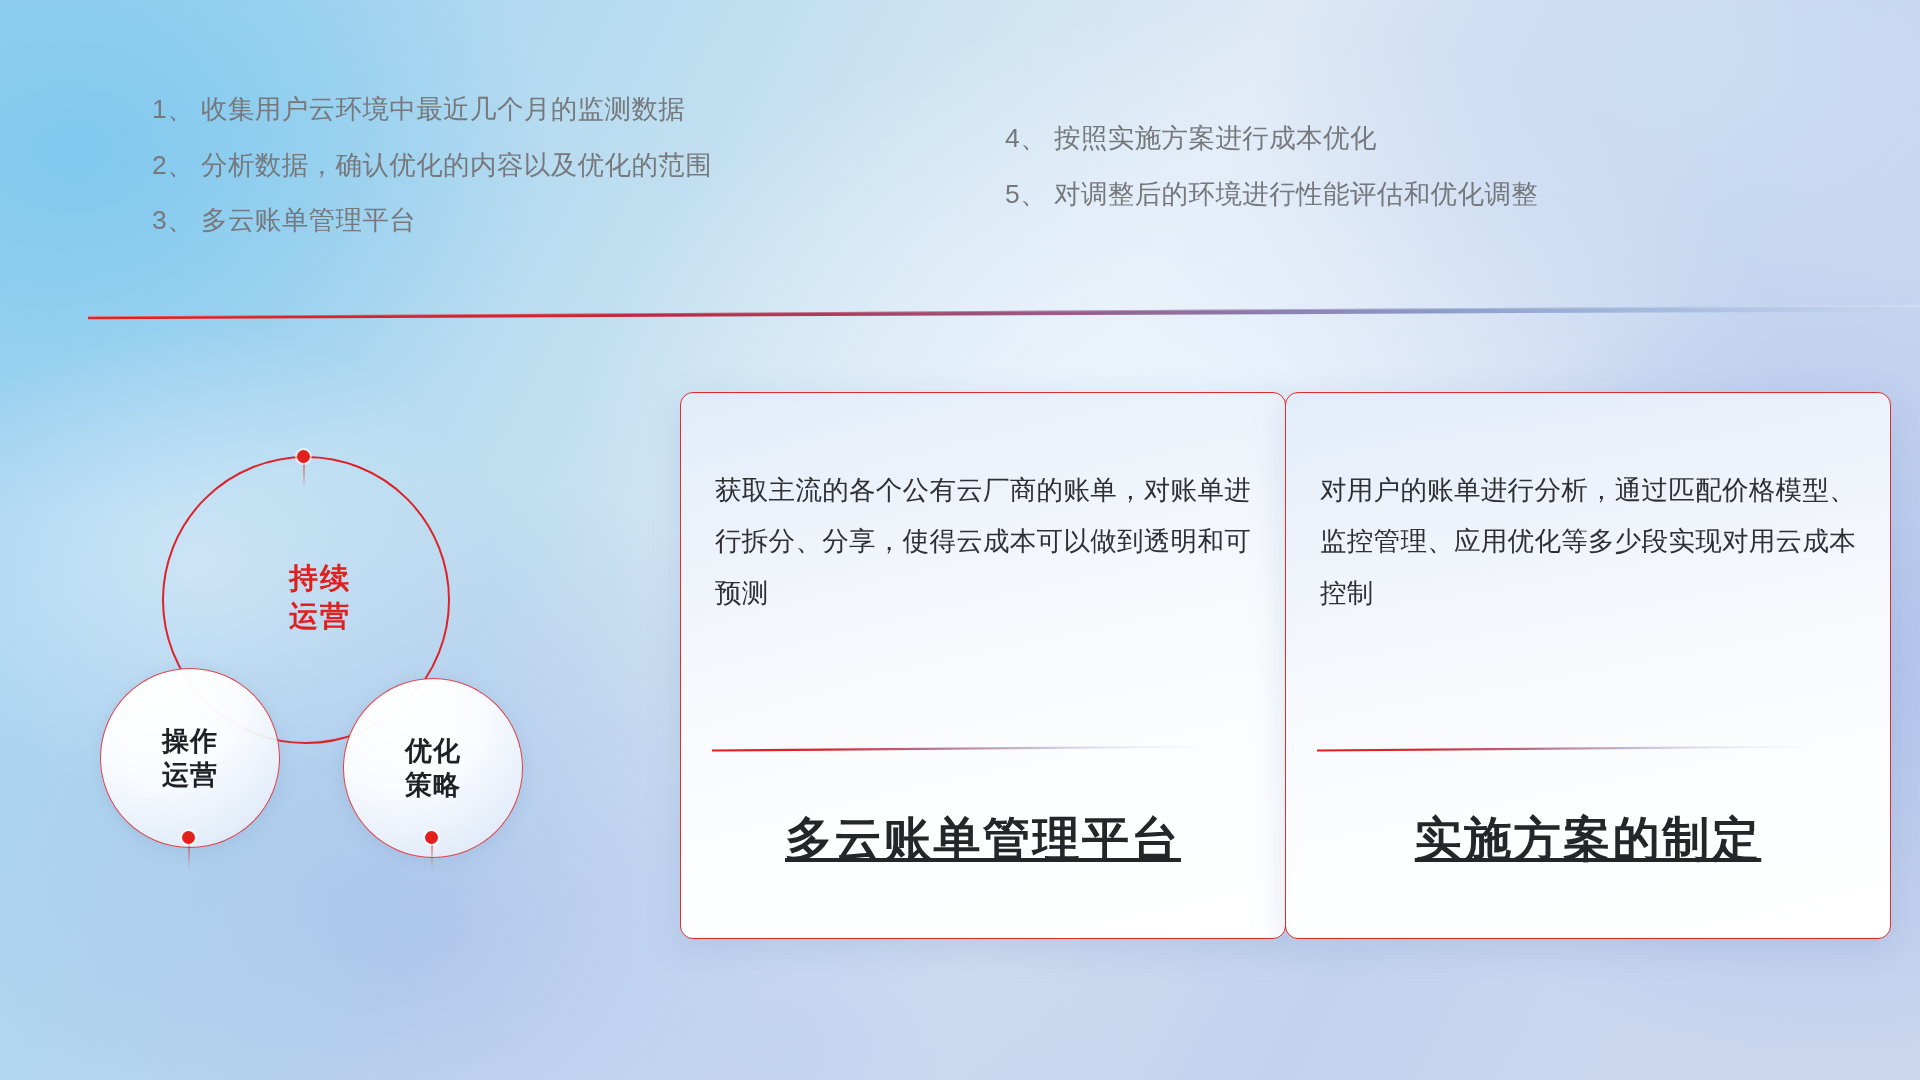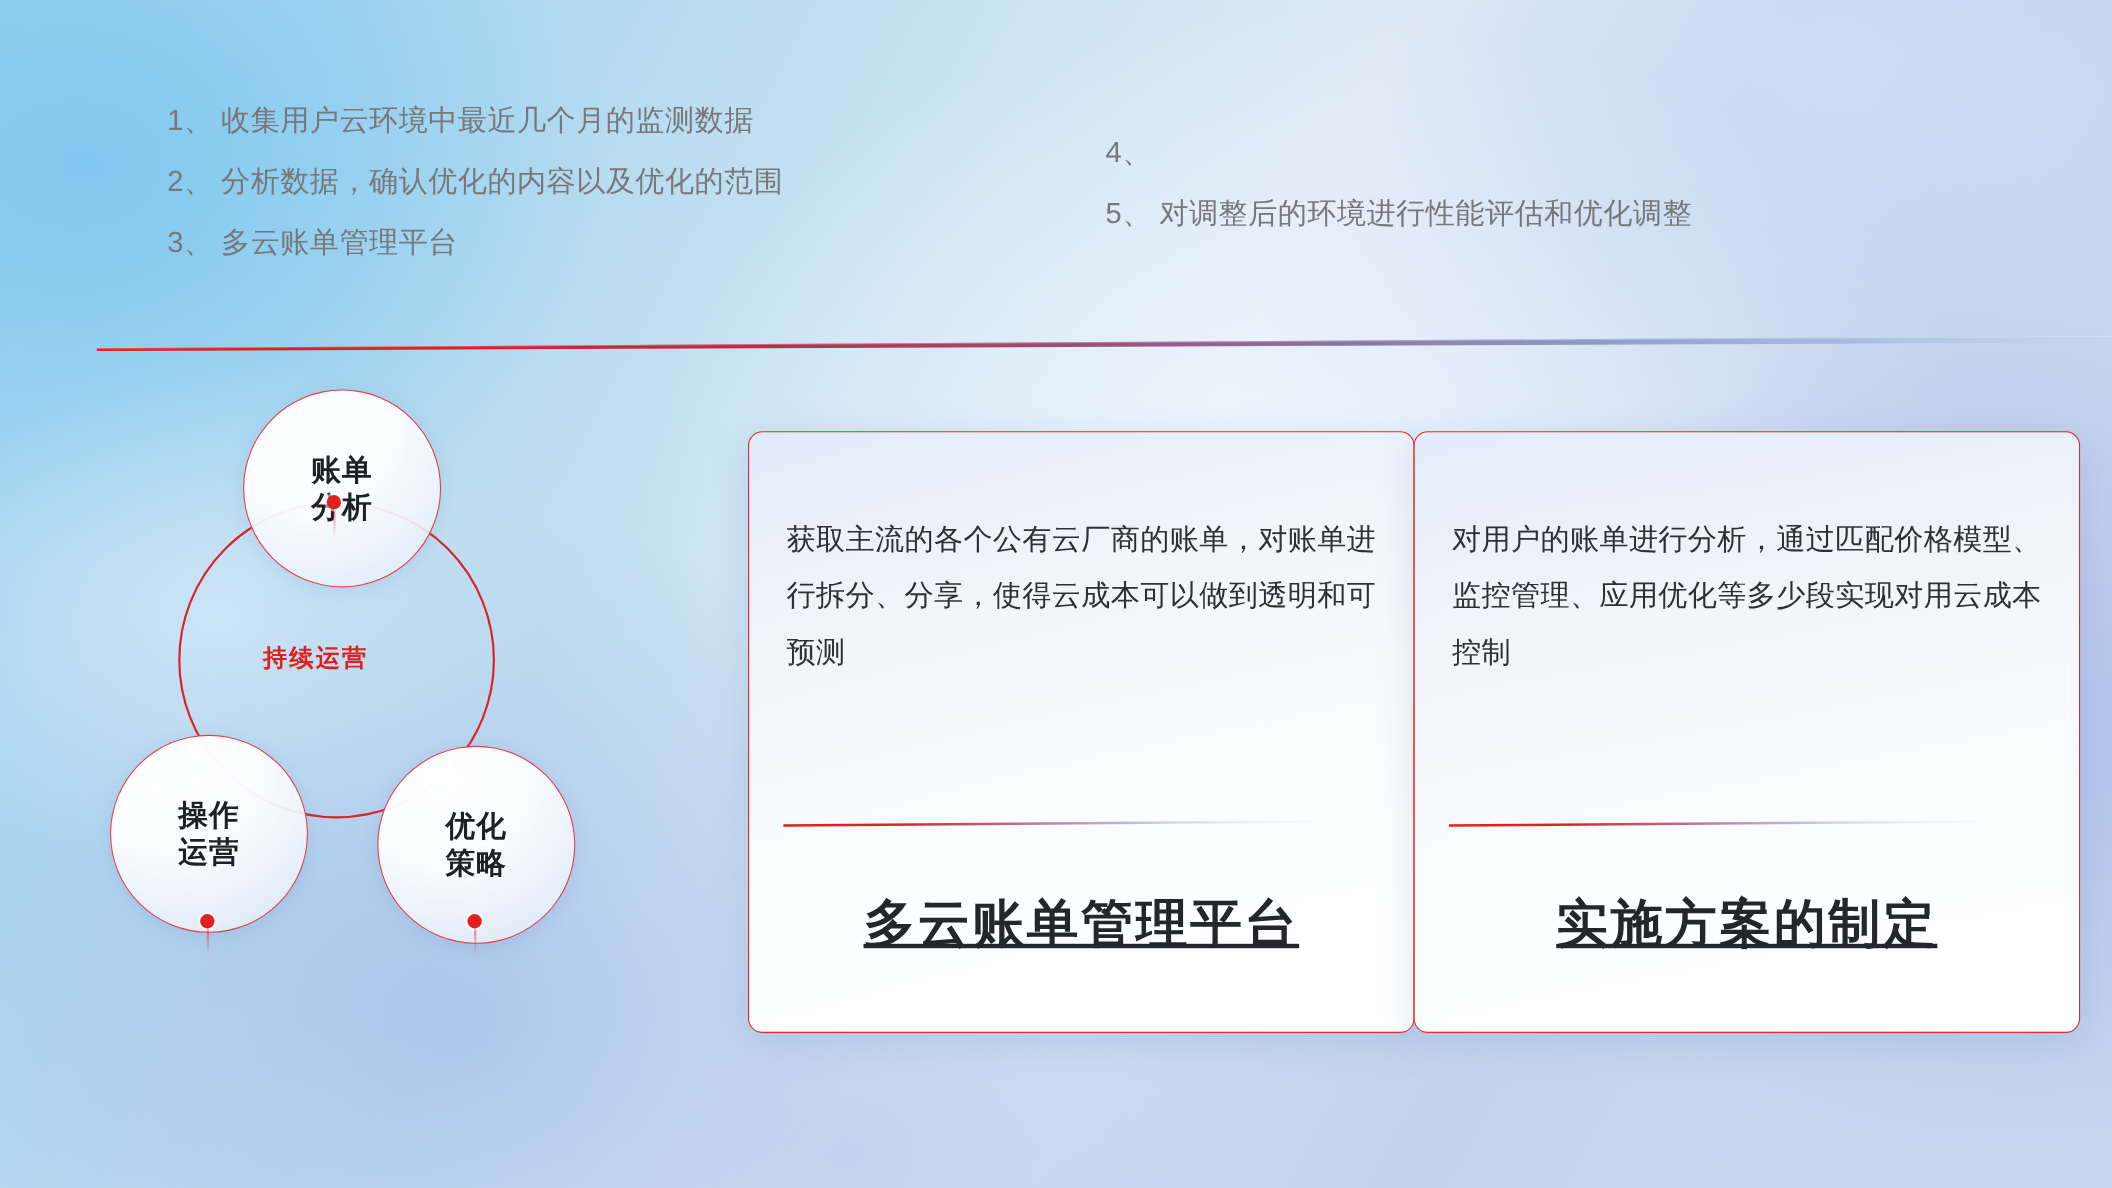--- a/index.html
+++ b/index.html
@@ -56,23 +56,23 @@
     line-height:1.26;letter-spacing:1px;
   }
   #c-top{left:121px;top:9px;width:178px;height:178px;}
   #c-left{left:0px;top:323px;width:178px;height:178px;}
   #c-right{left:243px;top:333px;width:178px;height:178px;}
   #c-center{
     left:62px;top:111px;width:284px;height:284px;border-radius:50%;
     border:2.4px solid #dd232a;background:transparent;position:absolute;
   }
   .center-label{
-    position:absolute;left:45px;top:111px;width:284px;height:284px;
-    display:flex;align-items:center;justify-content:center;
-    color:#e0201f;font-size:22px;font-weight:900;line-height:1.3;letter-spacing:2px;
+    position:absolute;left:78px;top:111px;width:284px;height:284px;
+    display:flex;flex-direction:column;align-items:center;justify-content:center;
+    color:#e0201f;font-size:29px;font-weight:900;line-height:1.3;letter-spacing:2px;
   }
   .vdot{
     position:absolute;width:13px;height:13px;border-radius:50%;
     background:#e2211f;box-shadow:0 0 0 2px rgba(255,255,255,.55);
   }
   .vtail{position:absolute;width:2px;height:26px;
     background:linear-gradient(180deg,rgba(226,33,31,.55),rgba(226,33,31,0));}
   #dot-top{left:197px;top:105px;} #tail-top{left:202.5px;top:117px;}
   #dot-left{left:82px;top:486px;} #tail-left{left:87.5px;top:498px;}
   #dot-right{left:325px;top:486px;} #tail-right{left:330.5px;top:498px;}
@@ -132,20 +132,21 @@
     </div>
     <div class="step">
       <span class="num">3、</span>
       <span class="txt">多云账单管理平台</span>
     </div>
   </div>
 
   <div class="col col-right">
     <div class="step">
       <span class="num">4、</span>
+      <span class="txt">按照实施方案进行成本优化</span>
     </div>
     <div class="step">
       <span class="num">5、</span>
       <span class="txt">对调整后的环境进行性能评估和优化调整</span>
     </div>
   </div>
 
 </div>
 
 <svg id="divider" viewBox="0 0 1920 18" preserveAspectRatio="none">
@@ -163,26 +164,20 @@
     </linearGradient>
   </defs>
   <path d="M88,13.6 L1920,2.2 L1920,8.4 L88,16.2 Z" fill="url(#divGrad)"></path>
   <path d="M88,13.6 L1920,2.2 L1920,3.4 L88,14.2 Z" fill="#ffffff" opacity=".28"></path>
 </svg>
 
 <div id="venn">
 
   <div id="c-center"></div>
 
-  <div class="vcircle" id="c-top">
-    <div class="vlabel">
-      <div>账单</div>
-      <div>分析</div>
-    </div>
-  </div>
 
   <div class="vcircle" id="c-left">
     <div class="vlabel">
       <div>操作</div>
       <div>运营</div>
     </div>
   </div>
 
   <div class="vcircle" id="c-right">
     <div class="vlabel">

